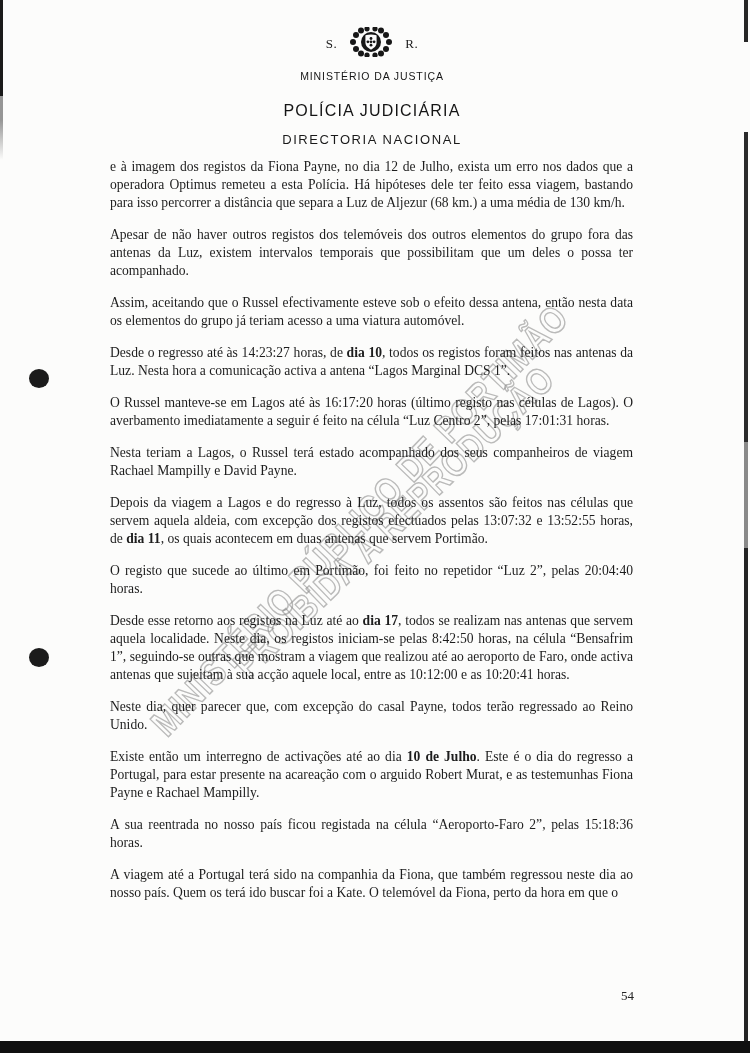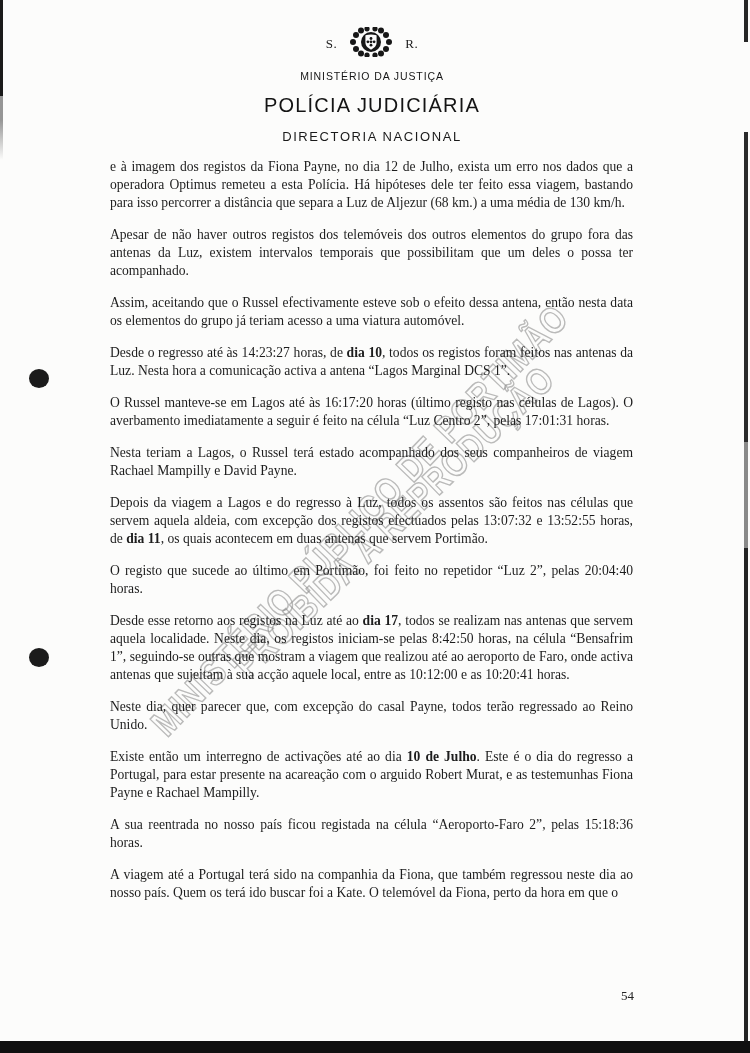--- a/index.html
+++ b/index.html
@@ -43,21 +43,21 @@
   .lh-row{
     display:flex;justify-content:center;align-items:center;gap:12px;height:32px;
   }
   .lh-initial{font-size:13px;letter-spacing:.5px;color:#222;}
   .ministry{
     font-family:"Liberation Sans",sans-serif;
     font-size:10.5px;letter-spacing:.9px;color:#161616;margin-top:10px;
   }
   .agency{
     font-family:"Liberation Sans",sans-serif;
-    font-size:20px;letter-spacing:1.2px;color:#141414;margin-top:12px;
+    font-size:16px;letter-spacing:1.2px;color:#141414;margin-top:20px;
   }
   .directorate{
     font-family:"Liberation Sans",sans-serif;
     font-size:13px;letter-spacing:1.6px;color:#1a1a1a;margin-top:12px;
   }
   
   .wm{
     position:absolute;
     font-family:"Liberation Sans",sans-serif;
     font-weight:bold;

